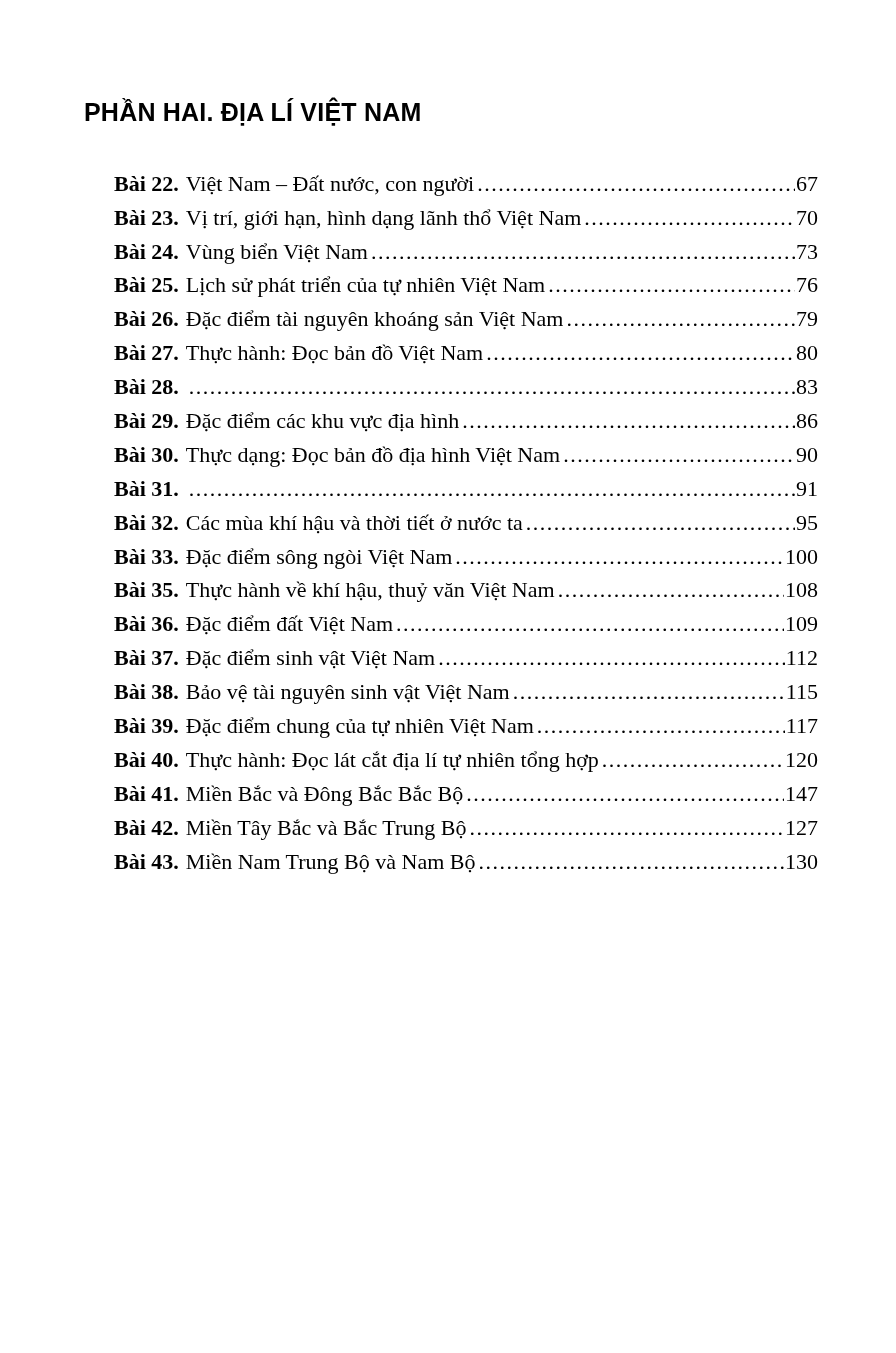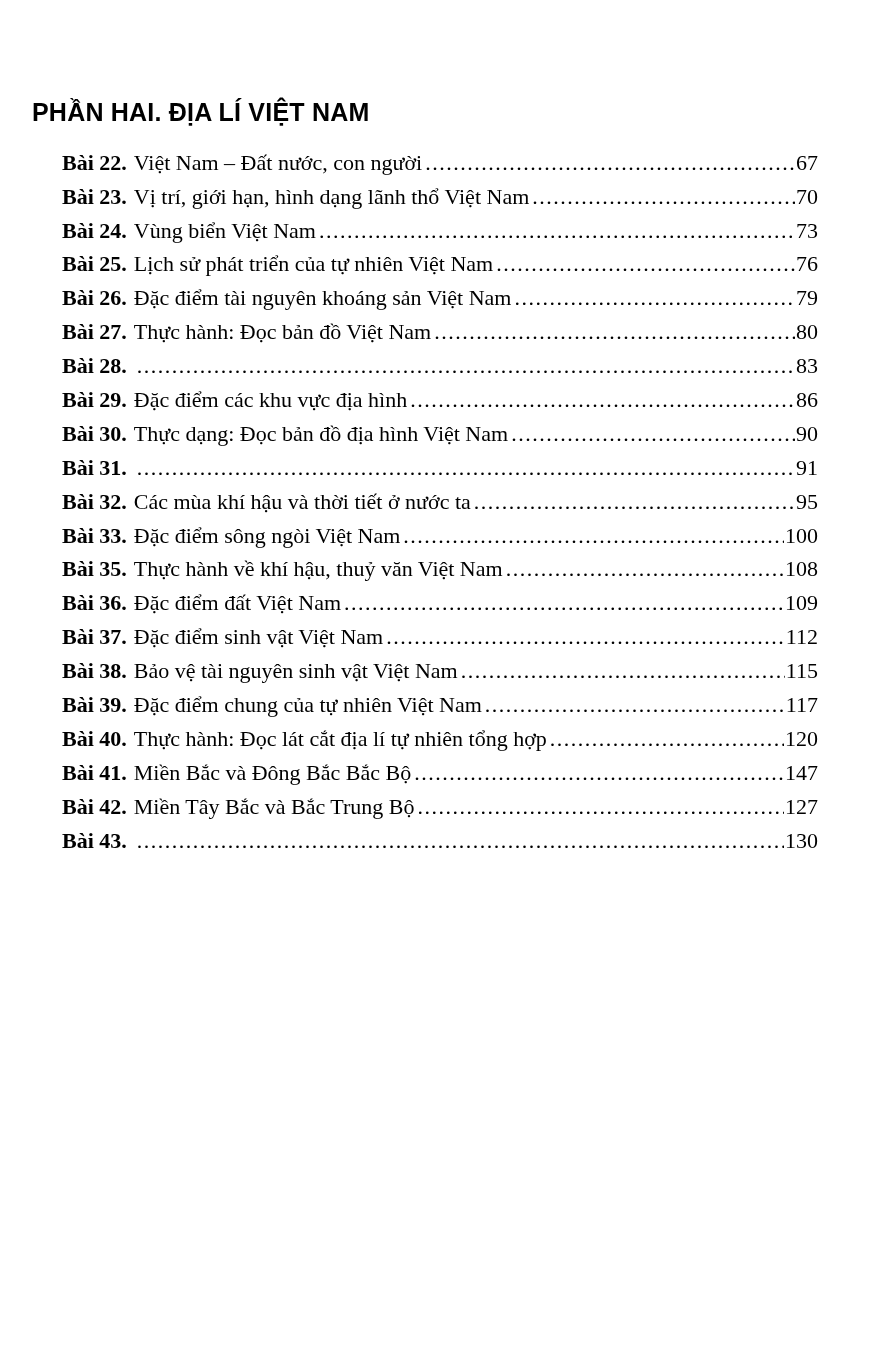--- a/index.html
+++ b/index.html
@@ -13,35 +13,35 @@
     overflow: hidden;
     color: #000000;
   }
   .page {
     position: relative;
     width: 896px;
     height: 1213px;
     background: #ffffff;
     box-sizing: border-box;
     padding-top: 98px;
-    padding-left: 32px;
+    padding-left: 84px;
     padding-right: 78px;
   }
   .heading {
     font-family: "Liberation Sans", sans-serif;
     font-weight: 700;
     font-size: 25px;
     line-height: 1.15;
     letter-spacing: 0.2px;
     color: #000000;
     margin: 0 0 0 0;
     white-space: nowrap;
   }
   .toc {
-    margin-top: 19px;
+    margin-top: 40px;
     padding-left: 30px; 
     text-align: center;
   }
   .toc-row {
     display: flex;
     align-items: baseline;
     font-family: "Liberation Serif", serif;
     font-size: 22px;
     height: 33.9px;
     line-height: 33.9px;
@@ -210,17 +210,18 @@
 
   <div class="toc-row">
     <span class="toc-label">Bài 42.</span>
     <span class="toc-title">Miền Tây Bắc và Bắc Trung Bộ</span>
     <span class="toc-dots"></span>
     <span class="toc-page">127</span>
   </div>
 
   <div class="toc-row">
     <span class="toc-label">Bài 43.</span>
+    <span class="toc-title">Miền Nam Trung Bộ và Nam Bộ</span>
     <span class="toc-dots"></span>
     <span class="toc-page">130</span>
   </div>
 </div>
 </div>
 
 </body></html>

